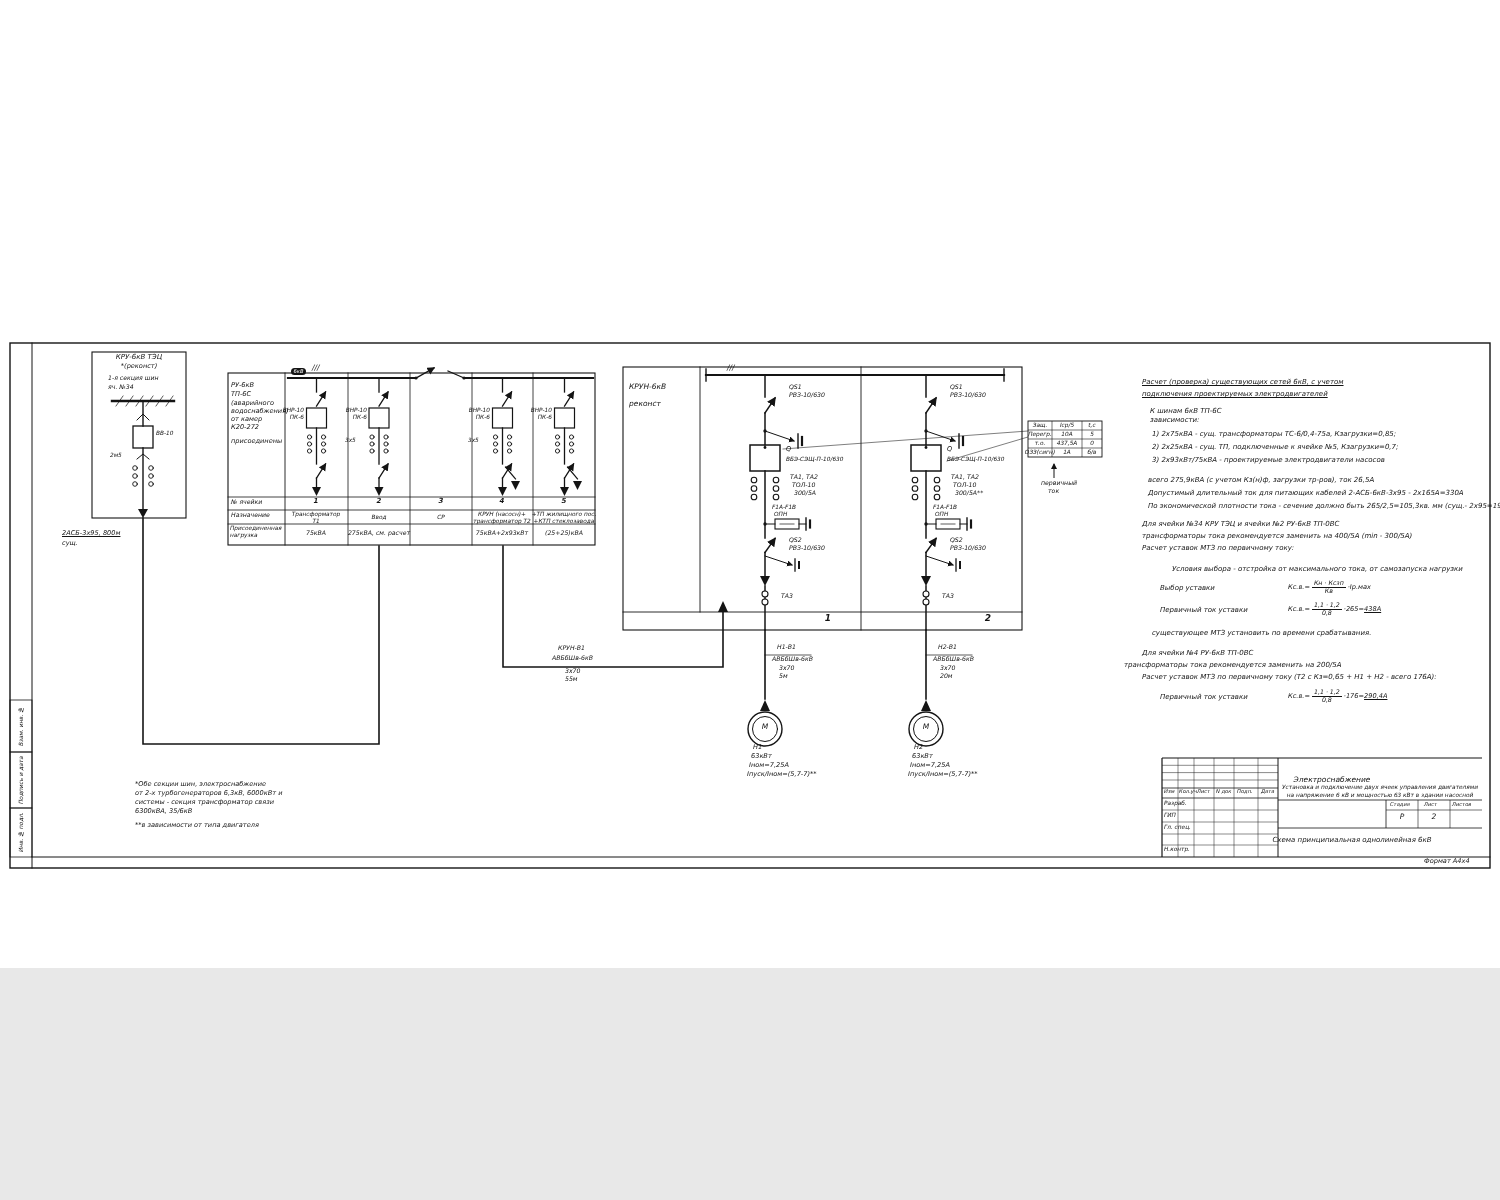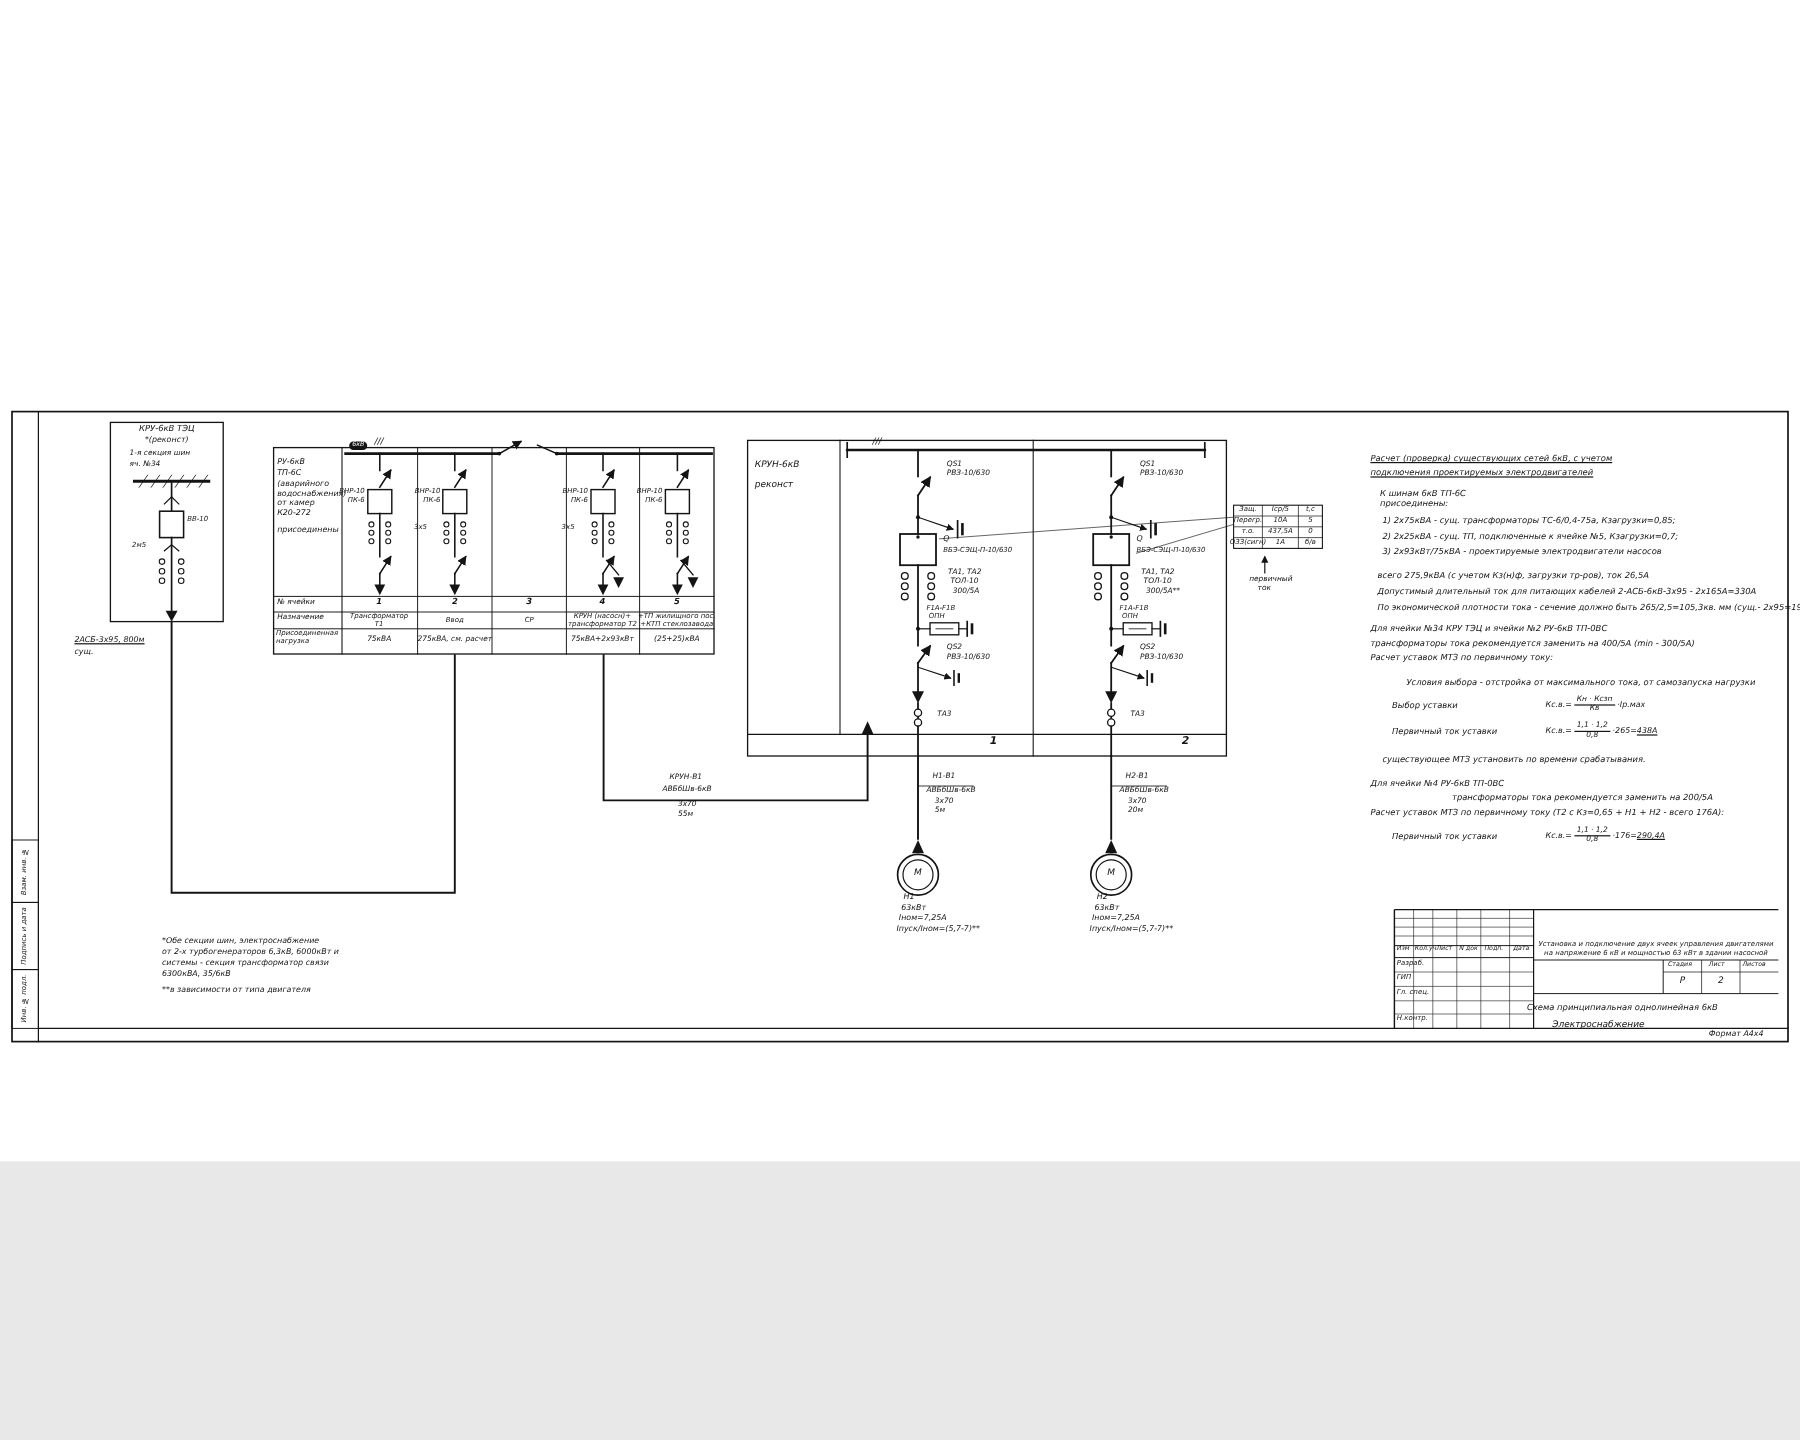--- a/index.html
+++ b/index.html
@@ -397,42 +397,42 @@
 <div class="lb c s55" style="left:1092px;top:439.5px">0</div>
 <div class="lb c s55" style="left:1040px;top:448.5px">ОЗЗ(сигн)</div>
 <div class="lb c s55" style="left:1067px;top:448.5px">1А</div>
 <div class="lb c s55" style="left:1092px;top:448.5px">б/в</div>
 <div class="lb s6" style="left:1041px;top:480px">первичный</div>
 <div class="lb s6" style="left:1048px;top:488px">ток</div>
 
 <div class="lb s7 u" style="left:1142px;top:379px">Расчет (проверка) существующих сетей 6кВ, с учетом</div>
 <div class="lb s7 u" style="left:1142px;top:391px">подключения проектируемых электродвигателей</div>
 <div class="lb s7" style="left:1150px;top:408px">К шинам 6кВ ТП-6С</div>
-<div class="lb s7" style="left:1150px;top:417px">присоединены:</div>
+<div class="lb s7" style="left:1150px;top:417px">зависимости:</div>
 <div class="lb s7" style="left:1152px;top:431px">1) 2х75кВА - сущ. трансформаторы ТС-6/0,4-75а, Кзагрузки=0,85;</div>
 <div class="lb s7" style="left:1152px;top:444px">2) 2х25кВА - сущ. ТП, подключенные к ячейке №5, Кзагрузки=0,7;</div>
 <div class="lb s7" style="left:1152px;top:457px">3) 2х93кВт/75кВА - проектируемые электродвигатели насосов</div>
 <div class="lb s7" style="left:1148px;top:477px">всего 275,9кВА (с учетом Кз(н)ф, загрузки тр-ров), ток 26,5А</div>
 <div class="lb s7" style="left:1148px;top:490px">Допустимый длительный ток для питающих кабелей 2-АСБ-6кВ-3х95 - 2х165А=330А</div>
 <div class="lb s7" style="left:1148px;top:503px">По экономической плотности тока - сечение должно быть 265/2,5=105,3кв. мм (сущ.- 2х95=190кв.мм)</div>
 <div class="lb s7" style="left:1142px;top:521px">Для ячейки №34 КРУ ТЭЦ и ячейки №2 РУ-6кВ ТП-0ВС</div>
 <div class="lb s7" style="left:1142px;top:533px">трансформаторы тока рекомендуется заменить на 400/5А (min - 300/5А)</div>
 <div class="lb s7" style="left:1142px;top:545px">Расчет уставок МТЗ по первичному току:</div>
 <div class="lb s7" style="left:1172px;top:566px">Условия выбора - отстройка от максимального тока, от самозапуска нагрузки</div>
 <div class="lb s7" style="left:1160px;top:585px">Выбор уставки</div>
 <div class="lb s65" style="left:1288px;top:580px">
   <span>Кс.в.=</span><span class="frac"><b>Кн · Ксзп</b><i>Кв</i></span><span>·Iр.мах</span>
 </div>
 <div class="lb s7" style="left:1160px;top:607px">Первичный ток уставки</div>
 <div class="lb s65" style="left:1288px;top:602px">
   <span>Кс.в.=</span><span class="frac"><b>1,1 · 1,2</b><i>0,8</i></span><span>·265=</span><span class="u">438А</span>
 </div>
 <div class="lb s7" style="left:1152px;top:630px">существующее МТЗ установить по времени срабатывания.</div>
 <div class="lb s7" style="left:1142px;top:650px">Для ячейки №4 РУ-6кВ ТП-0ВС</div>
-<div class="lb s7" style="left:1210px;top:662px">трансформаторы тока рекомендуется заменить на 200/5А</div>
+<div class="lb s7" style="left:1124px;top:662px">трансформаторы тока рекомендуется заменить на 200/5А</div>
 <div class="lb s7" style="left:1142px;top:674px">Расчет уставок МТЗ по первичному току (Т2 с Кз=0,65 + Н1 + Н2 - всего 176А):</div>
 <div class="lb s7" style="left:1160px;top:694px">Первичный ток уставки</div>
 <div class="lb s65" style="left:1288px;top:689px">
   <span>Кс.в.=</span><span class="frac"><b>1,1 · 1,2</b><i>0,8</i></span><span>·176=</span><span class="u">290,4А</span>
 </div>
 
 <div class="lb s65" style="left:135px;top:781px">*Обе секции шин, электроснабжение</div>
 <div class="lb s65" style="left:135px;top:790px">от 2-х турбогенераторов 6,3кВ, 6000кВт и</div>
 <div class="lb s65" style="left:135px;top:799px">системы - секция трансформатор связи</div>
 <div class="lb s65" style="left:135px;top:808px">6300кВА, 35/6кВ</div>
@@ -443,21 +443,21 @@
 <div class="lb s5" style="left:1197px;top:789px">Лист</div>
 <div class="lb s5" style="left:1216px;top:789px">N док</div>
 <div class="lb s5" style="left:1237px;top:789px">Подп.</div>
 <div class="lb s5" style="left:1261px;top:789px">Дата</div>
 <div class="lb s55" style="left:1164px;top:800px">Разраб.</div>
 <div class="lb s55" style="left:1164px;top:812px">ГИП</div>
 <div class="lb s55" style="left:1164px;top:824px">Гл. спец.</div>
 <div class="lb s55" style="left:1164px;top:846px">Н.контр.</div>
 <div class="lb c s55" style="left:1380px;top:784px">Установка и подключение двух ячеек управления двигателями</div>
 <div class="lb c s55" style="left:1380px;top:792px">на напряжение 6 кВ и мощностью 63 кВт в здании насосной</div>
-<div class="lb c s75" style="left:1332px;top:850px">Электроснабжение</div>
+<div class="lb c s75" style="left:1332px;top:776px">Электроснабжение</div>
 <div class="lb c s7" style="left:1352px;top:837px">Схема принципиальная однолинейная 6кВ</div>
 <div class="lb s5" style="left:1390px;top:802px">Стадия</div>
 <div class="lb s5" style="left:1424px;top:802px">Лист</div>
 <div class="lb s5" style="left:1452px;top:802px">Листов</div>
 <div class="lb c s75" style="left:1402px;top:813px">Р</div>
 <div class="lb c s75" style="left:1434px;top:813px">2</div>
 <div class="lb s65" style="left:1424px;top:858px">Формат А4х4</div>
 
 <div class="lb s55 vert" style="left:10px;top:700px;width:22px;height:52px">Взам. инв. №</div>
 <div class="lb s55 vert" style="left:10px;top:752px;width:22px;height:56px">Подпись и дата</div>

